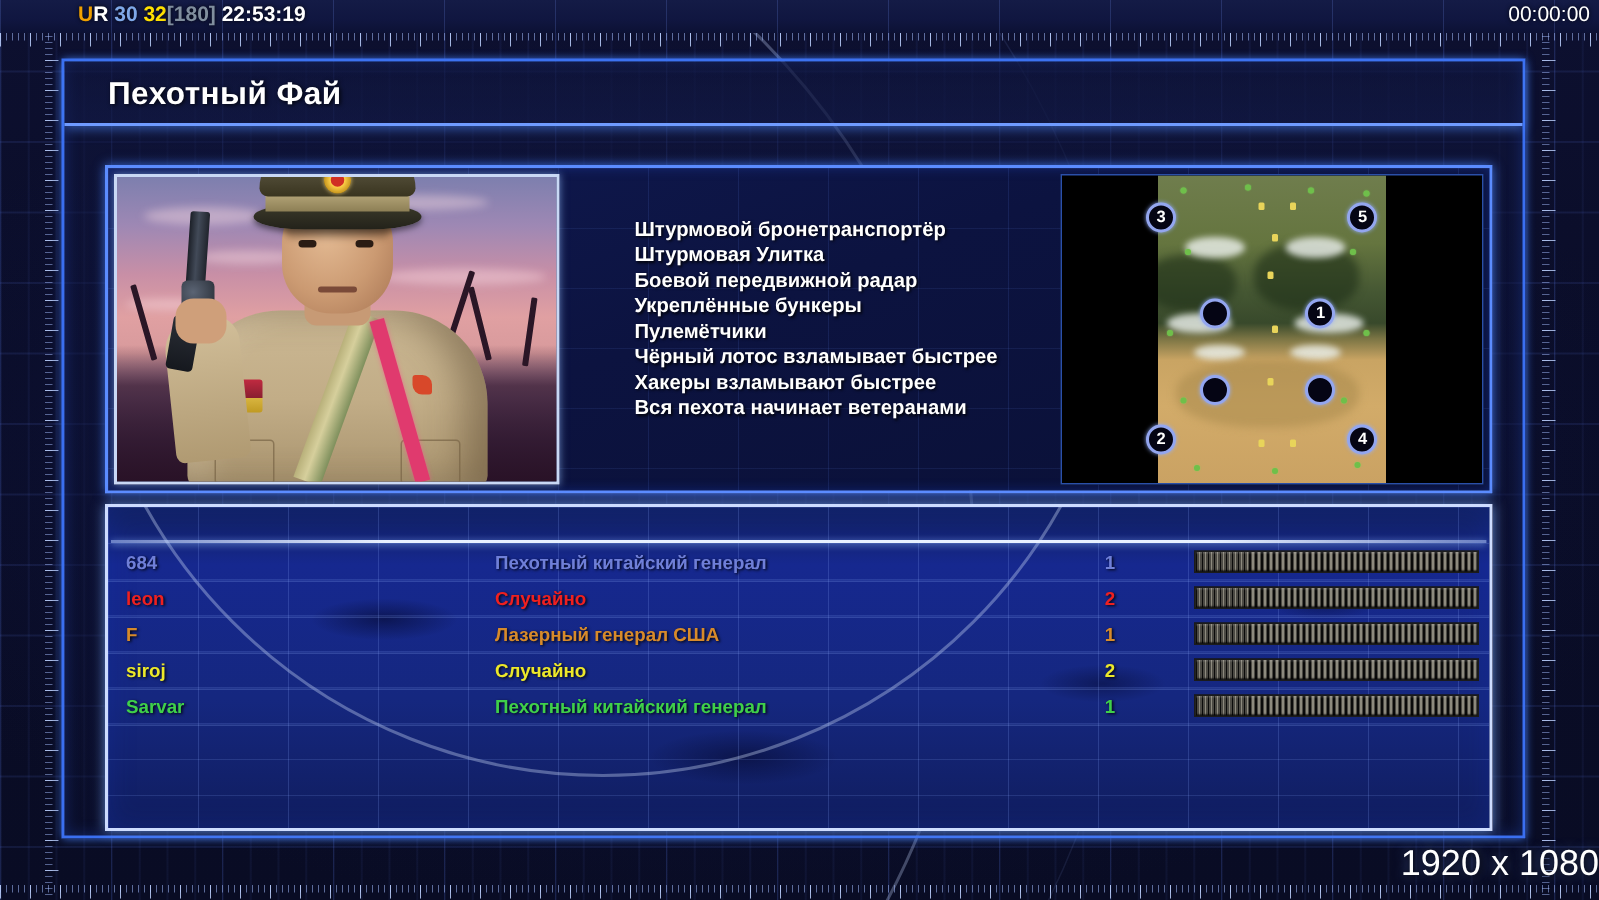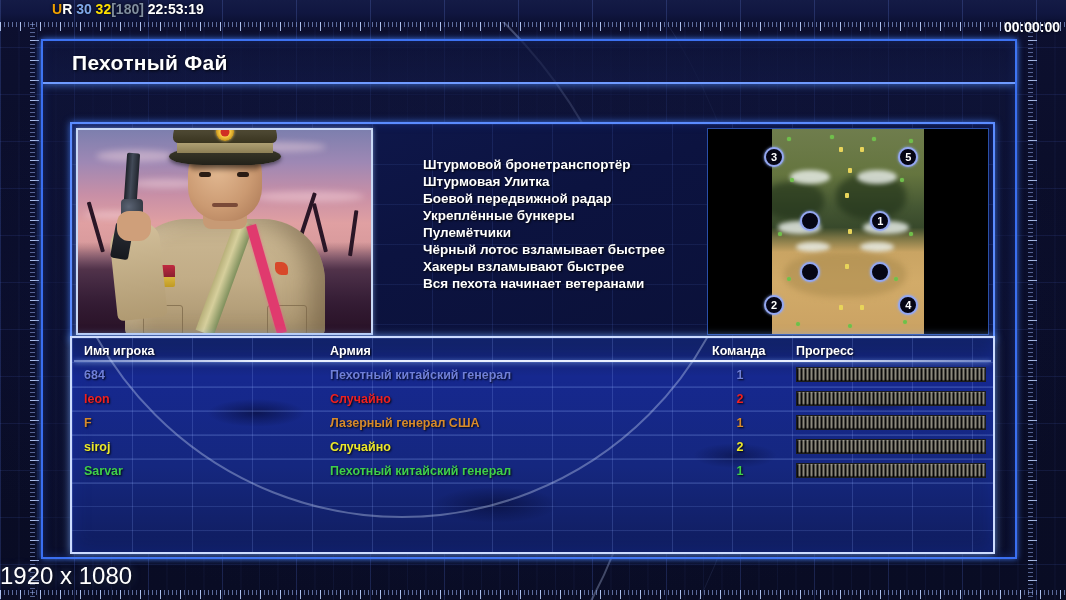--- a/index.html
+++ b/index.html
@@ -83,22 +83,22 @@
     background-size: 74px 100%;
   }
   .tb-left {
     position: absolute; left: 4px; top: 1px;
     font-size: 14px; font-weight: bold;
     white-space: nowrap;
     text-shadow: 0 0 3px rgba(0,0,0,0.9);
     margin-left: 48px;
   }
   .tb-right {
-    position: absolute; right: 6px; top: 19px;
-    font-size: 14px; font-weight: bold; color: #ffffff;
+    position: absolute; right: 6px; top: 1px;
+    font-size: 14px; font-weight: normal; color: #ffffff;
     text-shadow: 0 0 3px rgba(0,0,0,0.9);
   }
   .c-orange { color: #f0a000; }
   .c-white  { color: #ffffff; }
   .c-ltblue { color: #7fa8e8; }
   .c-yellow { color: #ffe000; }
   .c-gray   { color: #808e9e; }
 
   
   .ruler-h {
@@ -158,21 +158,21 @@
     left: 72px; top: 51px;
     font-size: 21px; font-weight: bold; color: #ffffff;
     letter-spacing: 0.3px;
     text-shadow: 1px 1px 3px rgba(0,0,0,0.85);
     z-index: 14;
   }
 
   
   #info-panel {
     position: absolute;
-    left: 70px; top: 122px;
+    left: 70px; top: 110px;
     width: 925px; height: 219px;
     border: 2px solid #5b8cff;
     box-shadow:
       0 0 7px rgba(70,130,255,0.8),
       inset 0 0 8px rgba(30,70,190,0.4);
     background: linear-gradient(160deg, #101a52 0%, #0c1340 45%, #0a1036 100%);
     z-index: 16;
     display: flex;
   }
   #info-panel .ip-grid {
@@ -516,21 +516,21 @@
         #4c4a44 3px, #4c4a44 4px),
       #101010;
     border: 1px solid #1b1b1b;
     box-shadow: inset 0 1px 1px rgba(255,255,255,0.15), inset 0 -1px 1px rgba(0,0,0,0.6);
   }
 
   
   #resolution {
     position: absolute;
     left: 0; bottom: 10px; width: 100%;
-    text-align: left;
+    text-align: right;
     color: #ffffff; font-size: 24px;
     text-shadow: 1px 1px 4px rgba(0,0,0,0.95), 0 0 8px rgba(120,160,255,0.5);
     z-index: 45;
   }
 </style>
 </head>
 <body>
 
 <div id="screen">
 
@@ -664,26 +664,20 @@
         <div class="start-pos" style="left:58%; top:65%;"></div>
       </div>
     </div>
   </div>
 
   <div id="table-panel">
     <div class="tp-blobs"></div>
     <div class="tp-grid"></div>
     <div class="tp-arc"></div>
 
-    <div id="table-header">
-      <div class="th th-name">Имя игрока</div>
-      <div class="th th-army">Армия</div>
-      <div class="th th-team">Команда</div>
-      <div class="th th-prog">Прогресс</div>
-    </div>
     <div id="header-underline"></div>
 
     <div id="rows">
         <div class="row">
           <div class="cell cell-name" style="color: rgb(111, 127, 216);">684</div>
           <div class="cell cell-army" style="color: rgb(111, 127, 216);">Пехотный китайский генерал</div>
           <div class="cell cell-team" style="color: rgb(111, 127, 216);">1</div>
           <div class="progress"></div>
         </div>
         <div class="row">

